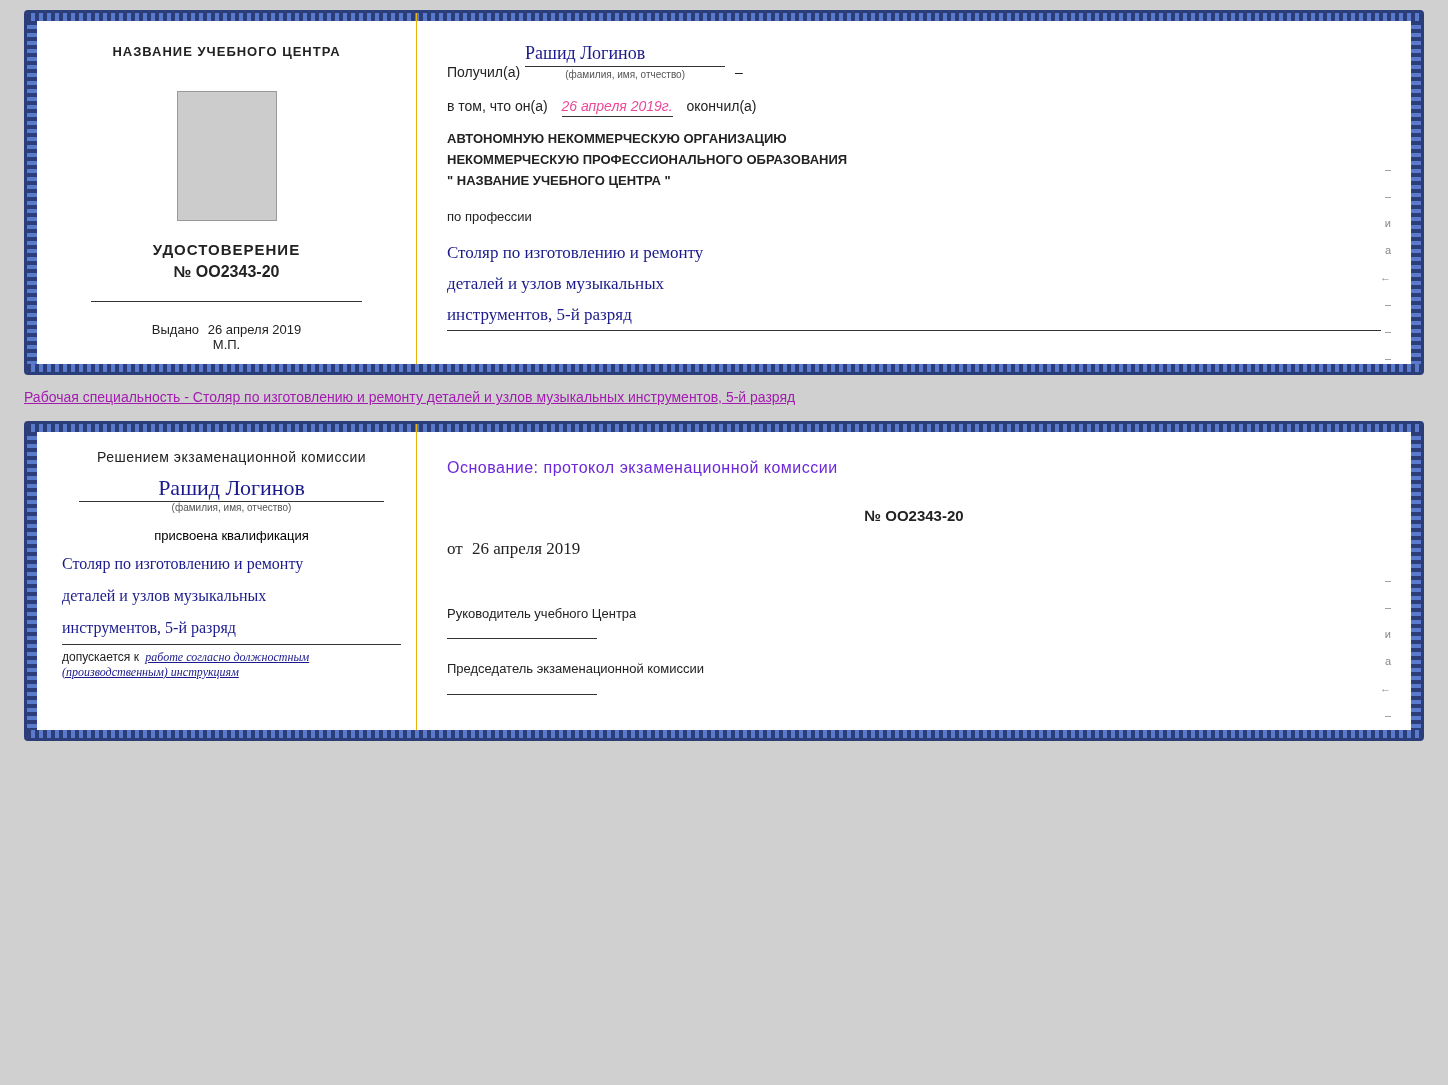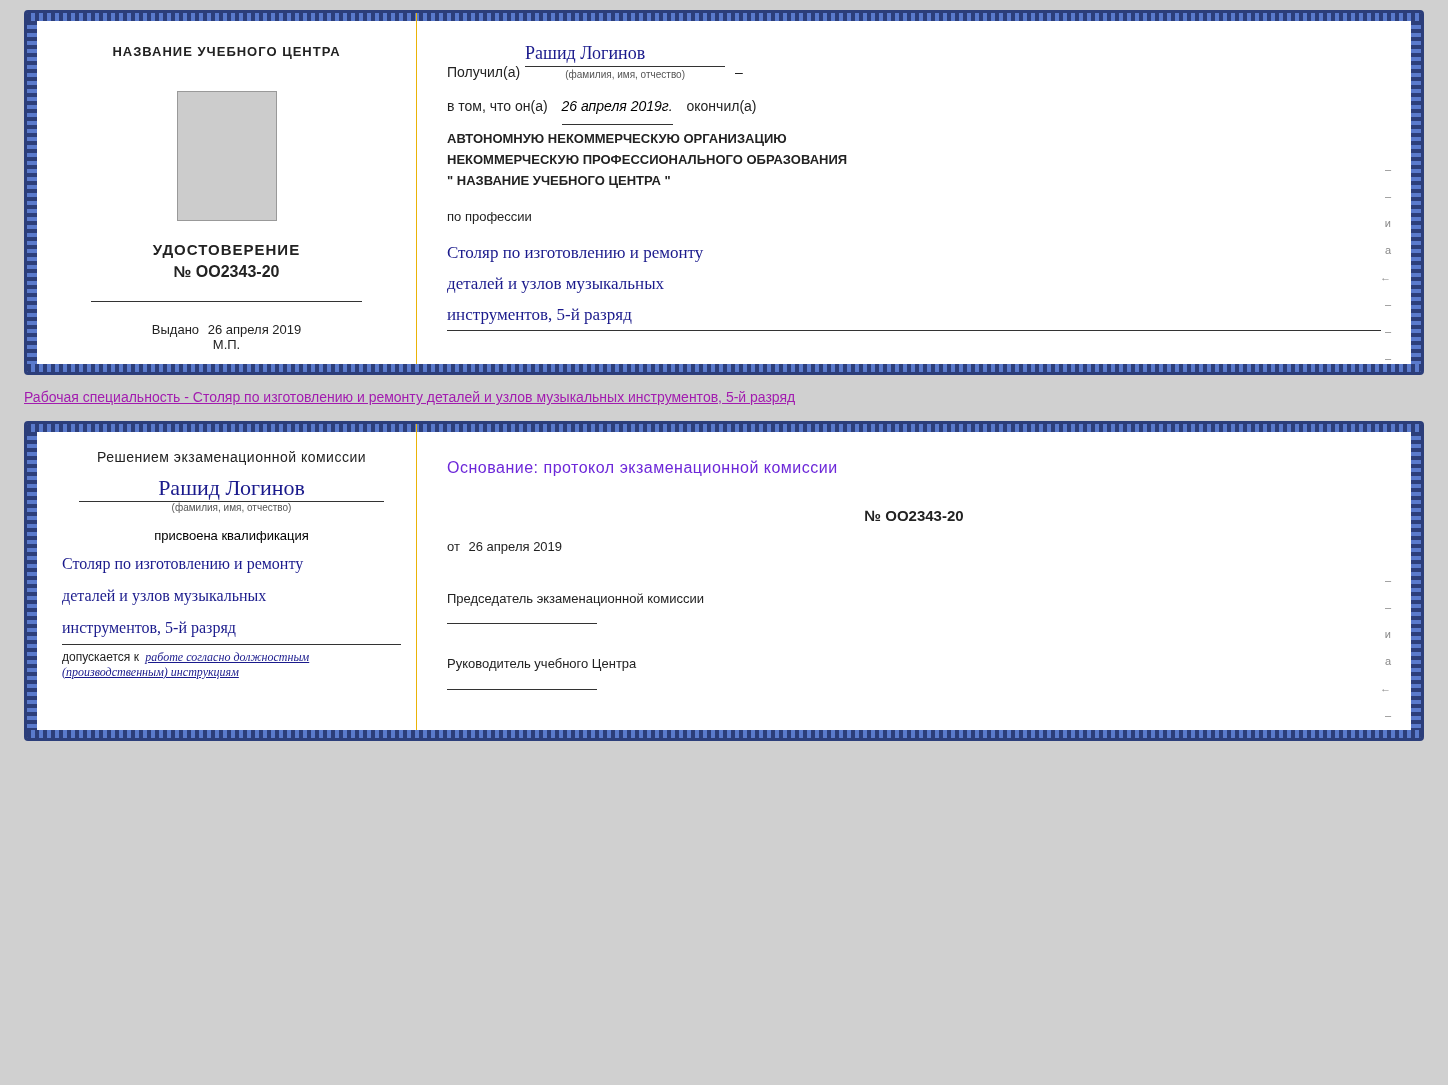--- a/index.html
+++ b/index.html
@@ -154,23 +154,23 @@
 
     .date-line {
       font-size: 14px;
       color: #222;
       margin-top: 8px;
     }
 
     .date-value {
       font-style: italic;
       border-bottom: 1px solid #333;
-      padding-bottom: 10px;
+      padding-bottom: 2px;
       font-size: 14px;
-      color: #000000;
+      color: #ec4899;
     }
 
     .institution-block {
       font-size: 13px;
       color: #222;
       font-weight: bold;
       line-height: 1.6;
       margin-top: 5px;
     }
 
@@ -279,23 +279,24 @@
 
     .proto-number {
       font-size: 15px;
       font-weight: bold;
       color: #222;
       text-align: center;
       margin-bottom: 5px;
     }
 
     .proto-date {
-      font-size: 13px;
+      font-size: 17px;
       color: #222;
       margin-bottom: 15px;
+      font-family: Liberation Serif, serif;
     }
 
     .signature-block {
       margin-top: 10px;
     }
 
     .signature-label {
       font-size: 13px;
       color: #222;
       line-height: 1.5;
@@ -425,30 +426,30 @@
 
       <div class="basis-text">Основание: протокол экзаменационной комиссии</div>
 
       <div class="proto-number">№ OO2343-20</div>
 
       <div class="proto-date">
         <span>от</span>
         <span style="margin-left:5px;">26 апреля 2019</span>
       </div>
 
+      <div class="signature-block" style="margin-top:20px;">
+        <div class="signature-label">Руководитель учебного Центра</div>
+        <div class="signature-line"></div>
+      </div>
+
       <div class="signature-block">
         <div class="signature-label">Председатель экзаменационной комиссии</div>
         <div class="signature-line"></div>
       </div>
 
-      <div class="signature-block" style="margin-top:20px;">
-        <div class="signature-label">Руководитель учебного Центра</div>
-        <div class="signature-line"></div>
-      </div>
-
       <div class="right-column-marks">
         <span style="font-size:11px;color:#888;">–</span>
         <span style="font-size:11px;color:#888;">–</span>
         <span style="font-size:11px;color:#888;">и</span>
         <span style="font-size:11px;color:#888;">а</span>
         <span style="font-size:11px;color:#888;">←</span>
         <span style="font-size:11px;color:#888;">–</span>
         <span style="font-size:11px;color:#888;">–</span>
         <span style="font-size:11px;color:#888;">–</span>
 

